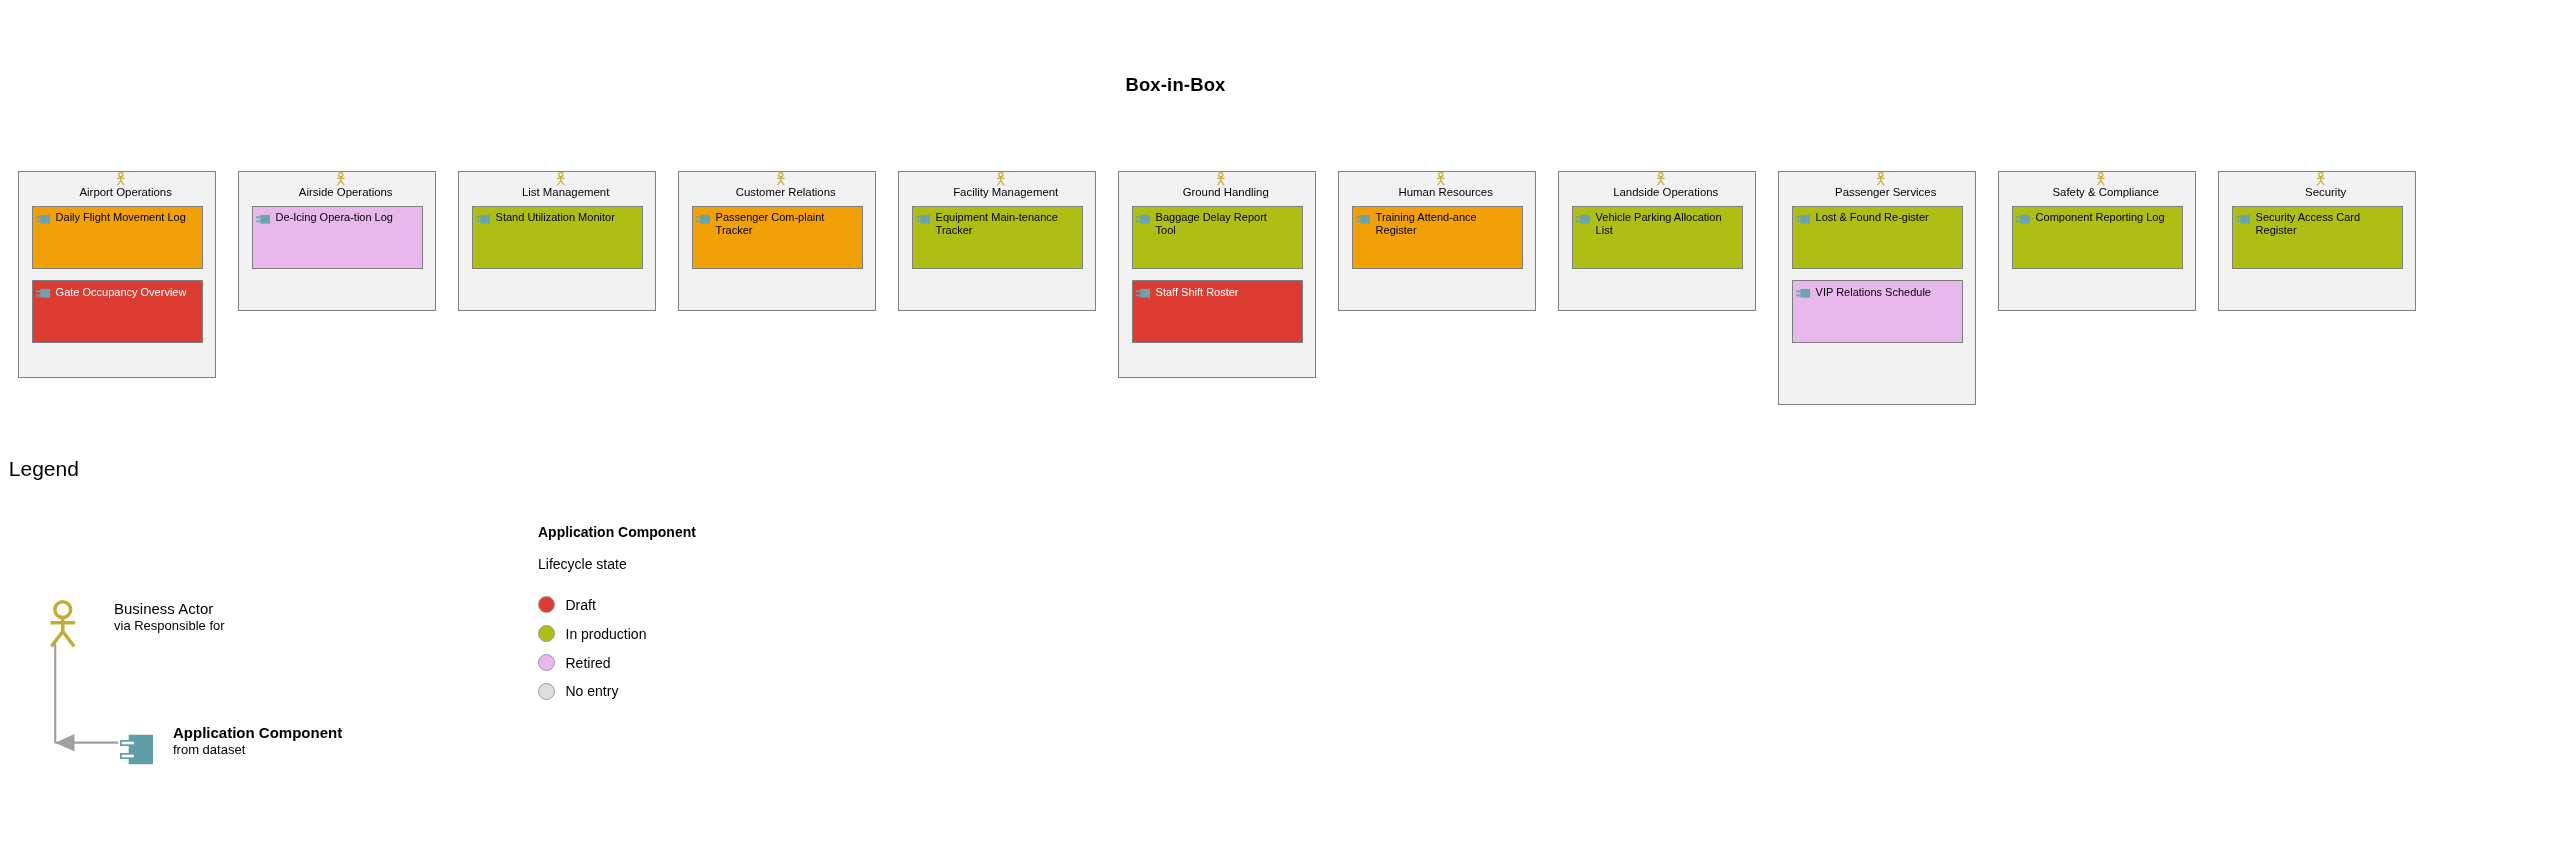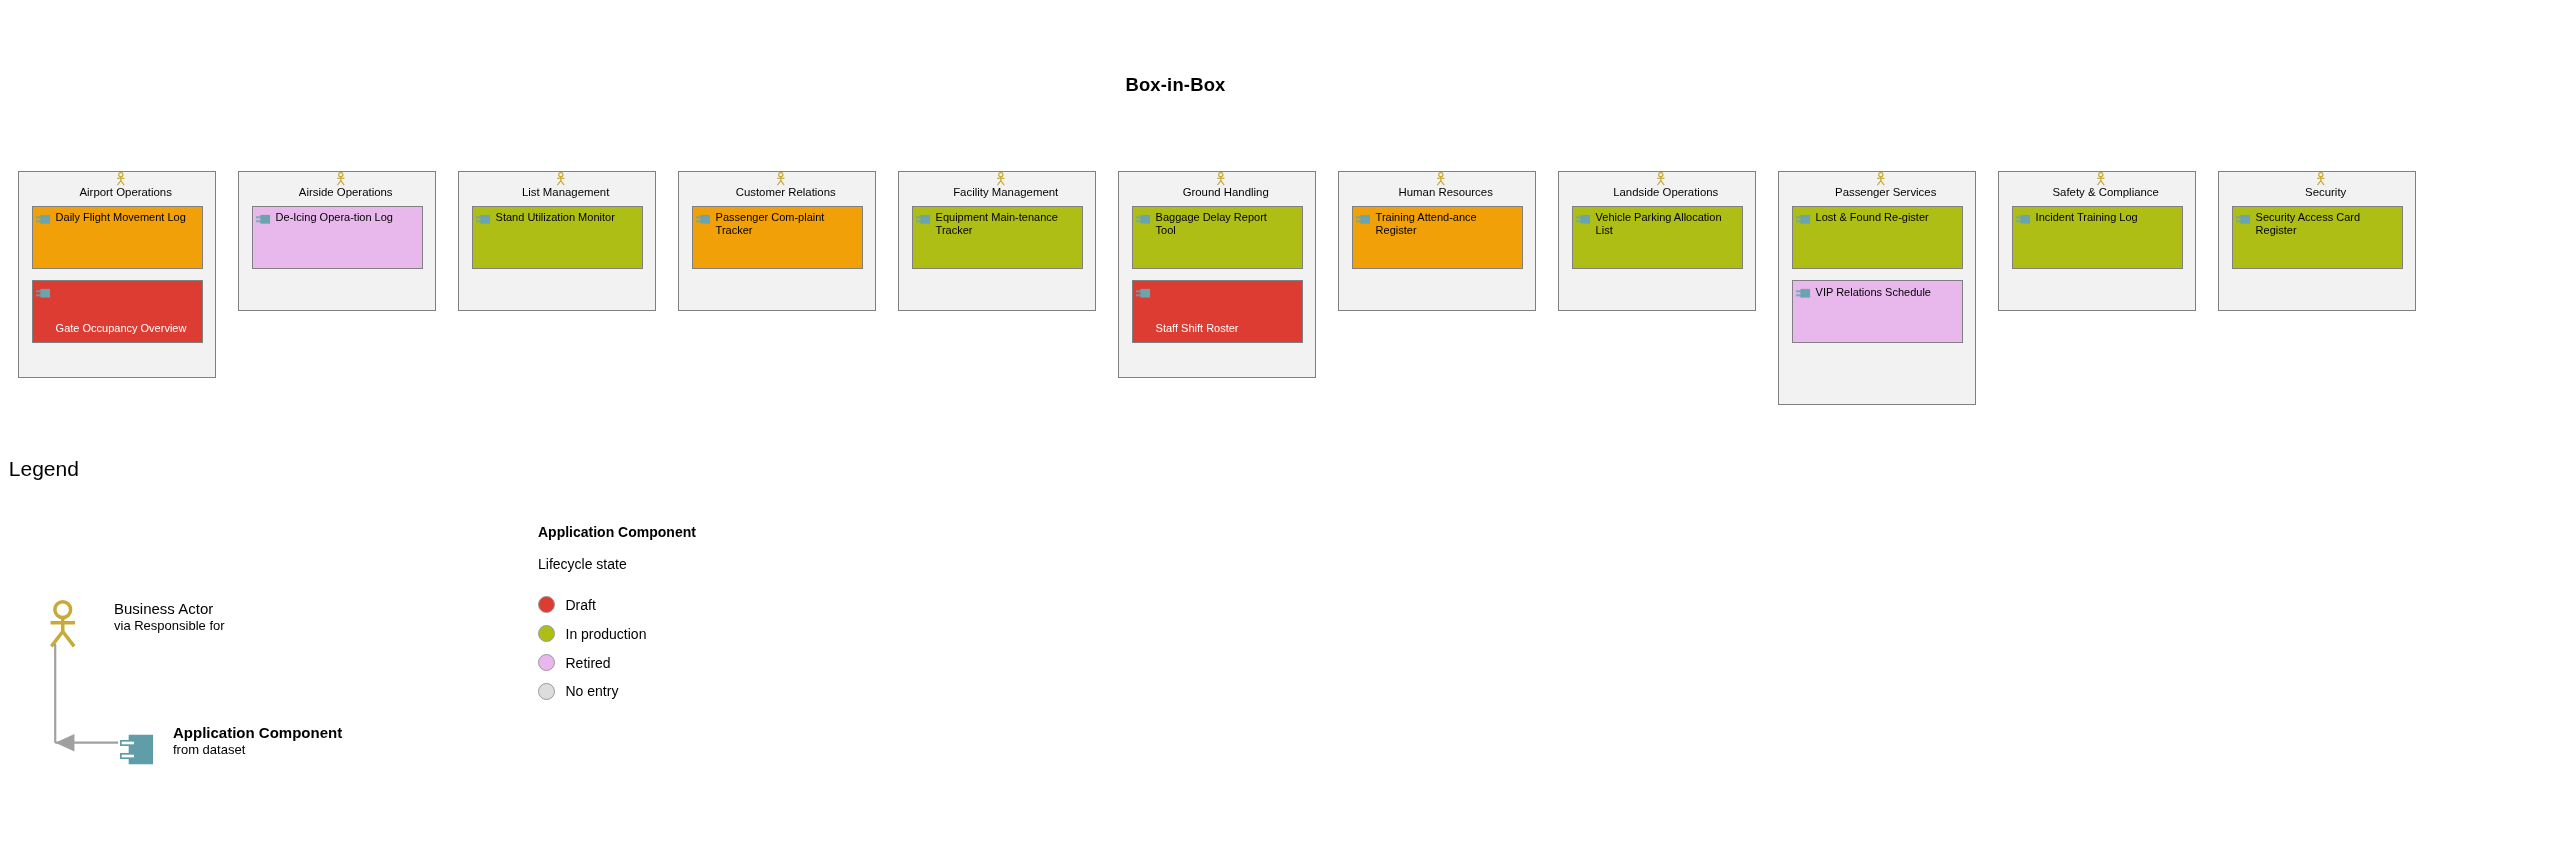--- a/index.html
+++ b/index.html
@@ -96,21 +96,21 @@
     margin-right: 4.4px;
   }
   .app-label {
     font-size: 11px;
     line-height: 12.3px;
     color: #000000;
     word-break: break-word;
     hyphens: auto;
     max-width: 133px;
   }
-  .app-box.dark .app-label { color: #ffffff; margin-top: 36px; }
+  .app-box.dark .app-label { color: #ffffff; }
 
   
   .lc-draft          { background: #dc3c32; }
   .lc-in-development { background: #f2a007; }
   .lc-in-production  { background: #aebe15; }
   .lc-retired        { background: #e8b7ec; }
 
   
   #legend-heading {
     position: absolute;
@@ -456,21 +456,21 @@
         </svg>
         <span class="group-title">Safety &amp; Compliance</span>
       </div>
       <div class="app-list">
         <div class="app-box lc-in-production">
           <svg class="app-icon" viewBox="0 0 17 12">
             <rect x="5" y="1" width="11" height="10" fill="#6aa4ae"></rect>
             <rect x="0" y="2.5" width="7" height="2.6" fill="#6aa4ae" opacity="0.75"></rect>
             <rect x="0" y="7" width="7" height="2.6" fill="#6aa4ae" opacity="0.75"></rect>
           </svg>
-          <span class="app-label">Incident Training Log</span>
+          <span class="app-label">Component Reporting Log</span>
         </div>
       </div>
     </div>
     <div class="actor-group short">
       <div class="group-header">
         <svg class="actor-icon" viewBox="0 0 11 16">
           <circle cx="5.5" cy="3" r="2.4" fill="none" stroke="#c8ab37" stroke-width="1.4"></circle>
           <line x1="5.5" y1="5.4" x2="5.5" y2="10.6" stroke="#c8ab37" stroke-width="1.4"></line>
           <line x1="1.2" y1="7.2" x2="9.8" y2="7.2" stroke="#c8ab37" stroke-width="1.4"></line>
           <line x1="5.5" y1="10" x2="1.6" y2="15" stroke="#c8ab37" stroke-width="1.4"></line>

